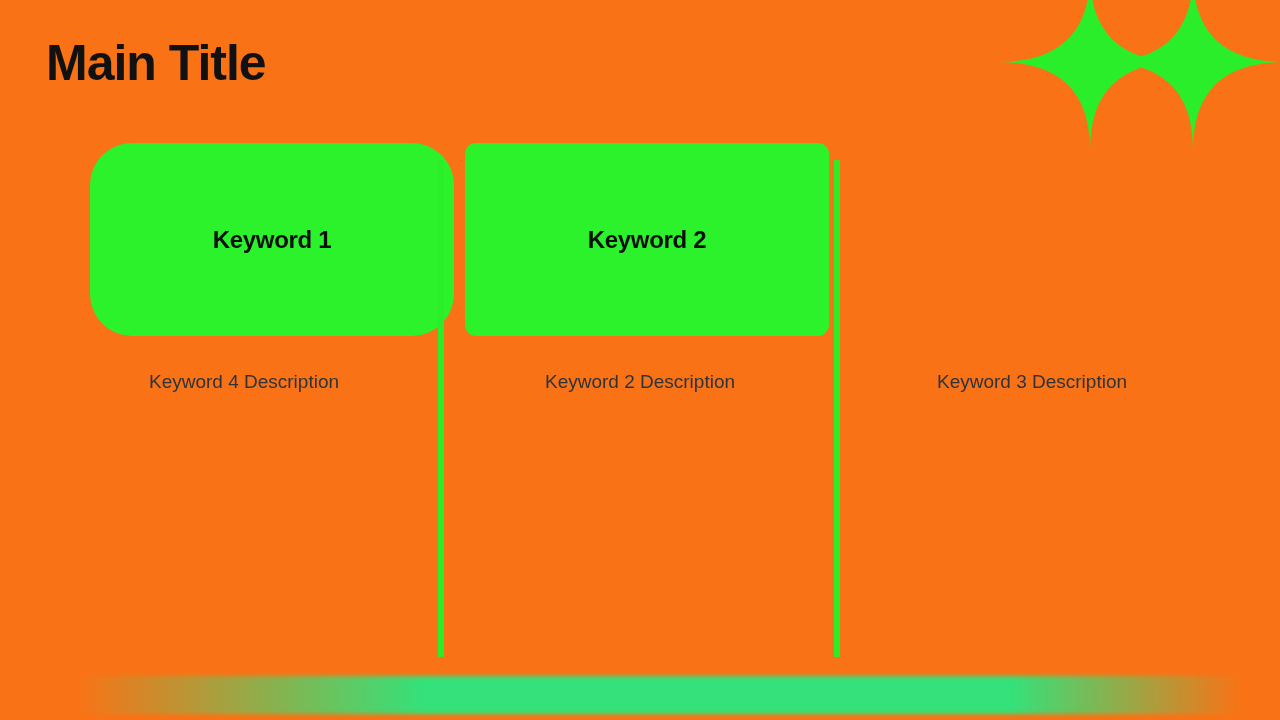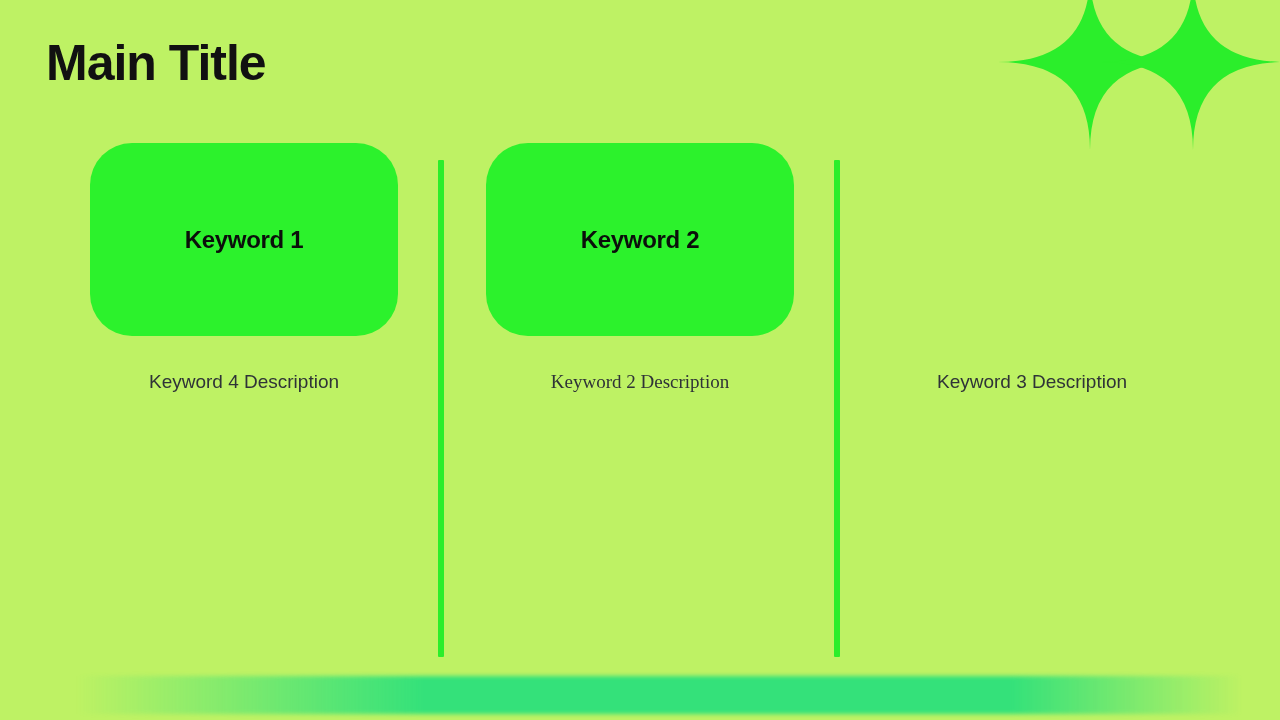--- a/index.html
+++ b/index.html
@@ -8,21 +8,21 @@
     width: 1280px;
     height: 720px;
     background: #ffffff;
     overflow: hidden;
     font-family: "Liberation Sans", sans-serif;
   }
   .slide {
     position: relative;
     width: 1280px;
     height: 720px;
-    background: #bef264;
+    background: #f97316;
   }
   .main-title {
     position: absolute;
     left: 46px;
     top: 36px;
     font-size: 50px;
     line-height: 1.1;
     font-weight: 800;
     letter-spacing: -1px;
     color: var(--title-color, #111111);
@@ -33,30 +33,30 @@
     top: 0;
     right: 0;
     width: 300px;
     height: 170px;
     overflow: hidden;
   }
   .sparkles path { fill: var(--accent-green, #2BEE2B); }
   .card {
     position: absolute;
     top: 143px;
-    width: 308px;
+    width: 364px;
     height: 193px;
     border-radius: 42px;
     background: var(--card-green, #2CF22C);
     display: flex;
     align-items: center;
     justify-content: center;
   }
   .card-1 { left: 90px; }
-  .card-2 { left: 486px; }
+  .card-2 { left: 465px; border-radius: 11px; }
   .card-3 { left: 878px; }
   .card-title {
     font-size: 24px;
     font-weight: 800;
     color: #0b0f0b;
     letter-spacing: -0.3px;
   }
   .divider {
     position: absolute;
     top: 160px;
@@ -70,21 +70,21 @@
   .description {
     position: absolute;
     top: 371px;
     width: 308px;
     text-align: center;
     font-size: 19px;
     font-weight: 400;
     color: var(--description-color, #2F3337);
   }
   .desc-1 { left: 90px; }
-  .desc-2 { left: 486px; font-family: Liberation Serif, serif; }
+  .desc-2 { left: 486px; }
   .desc-3 { left: 878px; }
   .bottom-bar {
     position: absolute;
     left: 0;
     top: 676px;
     width: 1280px;
     height: 38px;
     background: linear-gradient(90deg,
       rgba(52, 225, 122, 0) 6%,
       var(--bar-green, #34E17A) 33%,

